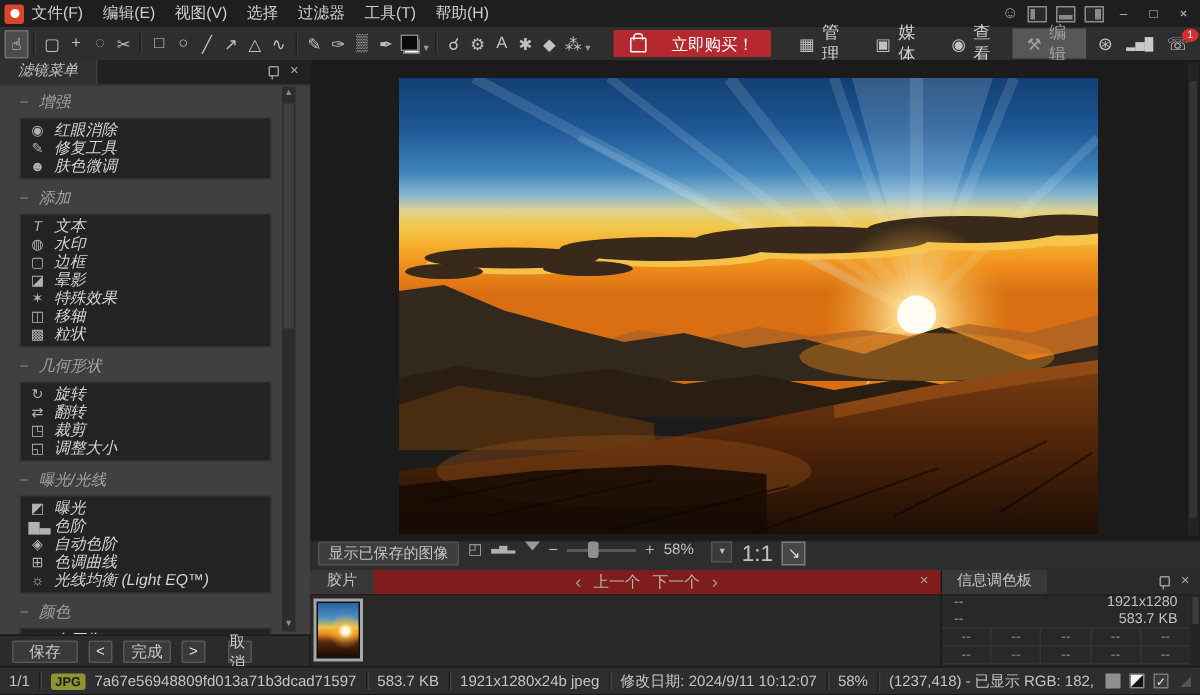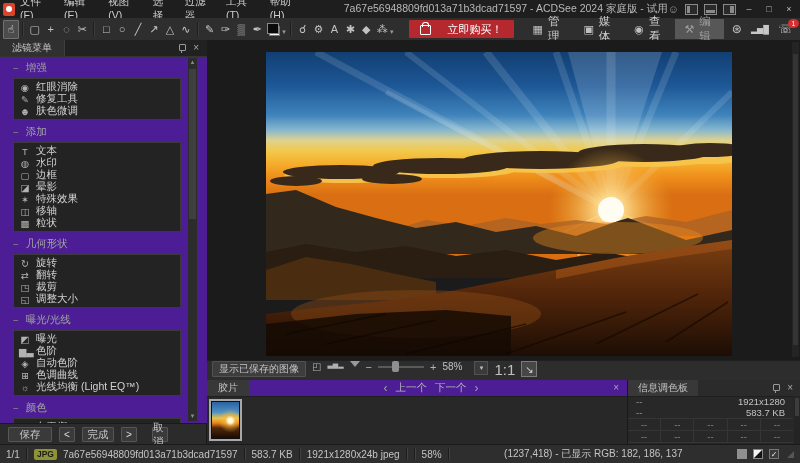--- a/index.html
+++ b/index.html
@@ -44,22 +44,22 @@
   .mtab .mico{font-size:11px;color:#c0c0c0;}
   .mtab.active{background:#575757;color:#9d9d9d;}
   .mtab.active .mico{color:#9d9d9d;}
   .tb-icons{display:flex;align-items:center;gap:9px;margin-left:8px;padding-right:4px;}
   .tb-ico{font-size:12px;color:#c8c8c8;line-height:12px;}
   .chart-ico{font-size:8px;letter-spacing:0;color:#c8c8c8;}
   .bell-wrap{position:relative;}
   .badge{position:absolute;top:-4px;right:-6px;min-width:9px;height:9px;background:#d62f2f;color:#fff;
          border-radius:50%;font-size:7px;line-height:9px;text-align:center;padding:0 1px;}
   
-  .filter-panel{position:absolute;left:0;top:40px;width:207px;bottom:40px;background:#4c1d95;
-                border-right:1px solid #191919;}
+  .filter-panel{position:absolute;left:0;top:40px;width:207px;bottom:40px;background:#404040;
+                border-right:1px solid #191919;font-style:italic;}
   .fp-tabs{height:16px;background:#212121;border-bottom:1px solid #343434;display:flex;align-items:center;}
   .fp-tab{height:16px;line-height:16px;padding:0 12px;background:#303030;border-right:1px solid #3d3d3d;
           font-size:10px;color:#c4c4c4;}
   .fp-hicons{margin-left:auto;display:flex;align-items:center;gap:8px;padding-right:8px;}
   .pin{position:relative;width:7px;height:9px;}
   .pin b{position:absolute;left:1px;top:0;width:5px;height:5px;border:1px solid #9a9a9a;border-radius:1px;}
   .pin i{position:absolute;left:3px;top:6px;width:1px;height:3px;background:#9a9a9a;}
   .xico{font-size:10px;color:#a8a8a8;line-height:10px;}
   .fp-content{position:absolute;left:0;top:16px;right:0;bottom:0;overflow:hidden;}
   .sec-h{margin:5px 0 3px 13px;font-size:10.5px;color:#a2a2a2;display:flex;gap:7px;align-items:center;}
@@ -103,21 +103,21 @@
   .slider .knob{position:absolute;left:14px;top:0;width:7px;height:11px;background:#8f8f8f;border-radius:2px;}
   .zoompct{font-size:10px;color:#c0c0c0;width:26px;}
   .dd-btn{width:14px;height:14px;background:#3a3a3a;border:1px solid #525252;display:flex;align-items:center;
           justify-content:center;font-size:6px;color:#bbb;box-sizing:border-box;}
   .ratio{font-size:15px;color:#c0c0c0;}
   .pan-btn{width:16px;height:16px;background:#474747;border:1px solid #7a7a7a;display:flex;align-items:center;
            justify-content:center;font-size:10px;color:#ddd;box-sizing:border-box;}
   
   .filmstrip{position:absolute;left:207px;top:380px;width:421px;height:65px;background:#282828;
              border-right:1px solid #191919;box-sizing:border-box;}
-  .fs-header{height:16px;background:#4c1d95;border-bottom:1px solid #1f1f1f;display:flex;align-items:center;}
+  .fs-header{height:16px;background:#7f1d1d;border-bottom:1px solid #1f1f1f;display:flex;align-items:center;}
   .fs-tab{height:16px;line-height:16px;padding:0 11px;background:#383838;font-size:10px;color:#c4c4c4;}
   .fs-nav{margin:0 auto;display:flex;align-items:center;gap:8px;font-size:10.5px;color:#b5b5b5;}
   .fs-nav .chev{font-size:12px;color:#a0a0a0;}
   .fs-close{padding-right:8px;}
   .fs-thumb{position:absolute;left:2px;top:19px;width:33px;height:42px;border:2px solid #a8a8a8;
             background:#111;box-sizing:border-box;}
   .fs-thumb .mini{position:absolute;inset:1px;
       background:
         radial-gradient(circle at 68% 52%, rgba(255,255,230,.95) 0 8%, rgba(255,190,60,.55) 20%, transparent 45%),
         linear-gradient(180deg,#2a62a0 0%,#4f90c4 28%,#e8c34a 45%,#e8871c 58%,#54280c 72%,#190b04 100%);}
@@ -159,21 +159,20 @@
       </div>
     <div class="menubar">
       <span>文件(F)</span>
       <span>编辑(E)</span>
       <span>视图(V)</span>
       <span>选择</span>
       <span>过滤器</span>
       <span>工具(T)</span>
       <span>帮助(H)</span>
     </div>
-    <span class="win-title">7a67e56948809fd013a71b3dcad71597 - ACDSee 2024 家庭版 - 试用</span>
     <div class="tb-right">
       <span class="user-ico">☺</span>
       <span class="lay l1">
           <i></i>
         </span>
       <span class="lay l2">
           <i></i>
         </span>
       <span class="lay l3">
           <i></i>
@@ -562,20 +561,21 @@
   <div class="statusbar">
     <span>1/1</span>
     <span class="ssep"></span>
     <span class="jpg-badge">JPG</span>
     <span>7a67e56948809fd013a71b3dcad71597</span>
     <span class="ssep"></span>
     <span>583.7 KB</span>
     <span class="ssep"></span>
     <span>1921x1280x24b jpeg</span>
     <span class="ssep"></span>
+    <span>修改日期: 2024/9/11 10:12:07</span>
     <span class="ssep"></span>
     <span>58%</span>
     <span class="ssep"></span>
     <span class="pixel-info">(1237,418) - 已显示 RGB: 182, 186, 137</span>
     <span class="sic sq"></span>
     <span class="sic bw"></span>
     <span class="sic ck">✓</span>
     <span class="grip"></span>
   </div>
 

